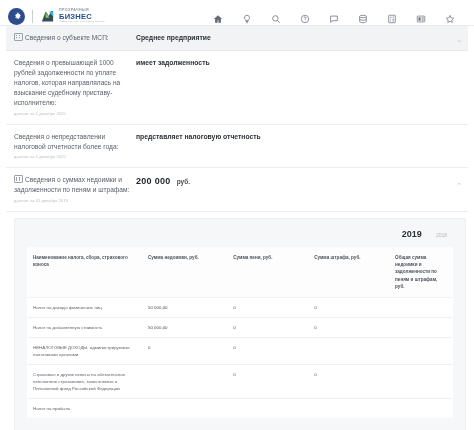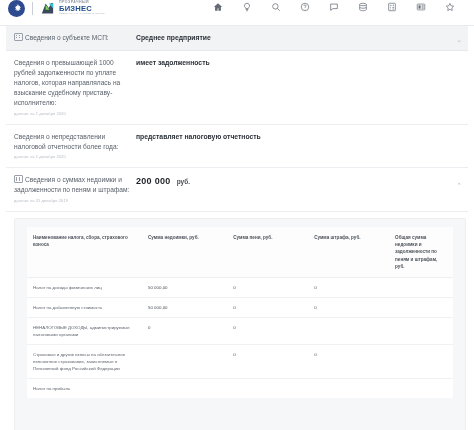--- a/index.html
+++ b/index.html
@@ -14,21 +14,21 @@
     overflow: hidden;
     color: #3a3f45;
   }
 
   
   .header {
     height: 26px;
     background: #ffffff;
     border-bottom: 1px solid #e8eaed;
     display: flex;
-    align-items: flex-start;
+    align-items: flex-end;
     padding: 0 8px;
     box-sizing: border-box;
     gap: 38px;
   }
   .brand {
     display: flex;
     align-items: center;
     gap: 4px;
   }
   .emblem {
@@ -368,20 +368,24 @@
       <div class="info-sub">данные на 31 декабря 2019</div>
     </div>
     <div class="info-value">
       <span class="big">200 000</span><span class="unit">руб.</span>
     </div>
     <div class="chev up">⌃</div>
   </div>
 
   <div class="panel">
 
+    <div class="year-tabs">
+      <span class="year-tab">2019</span>
+      <span class="year-tab inactive">2018</span>
+    </div>
 
     <table class="arrears">
       <colgroup>
         <col class="c1">
           <col class="c2">
           <col class="c3">
           <col class="c4">
           <col class="c5">
       </colgroup>
       <thead>

